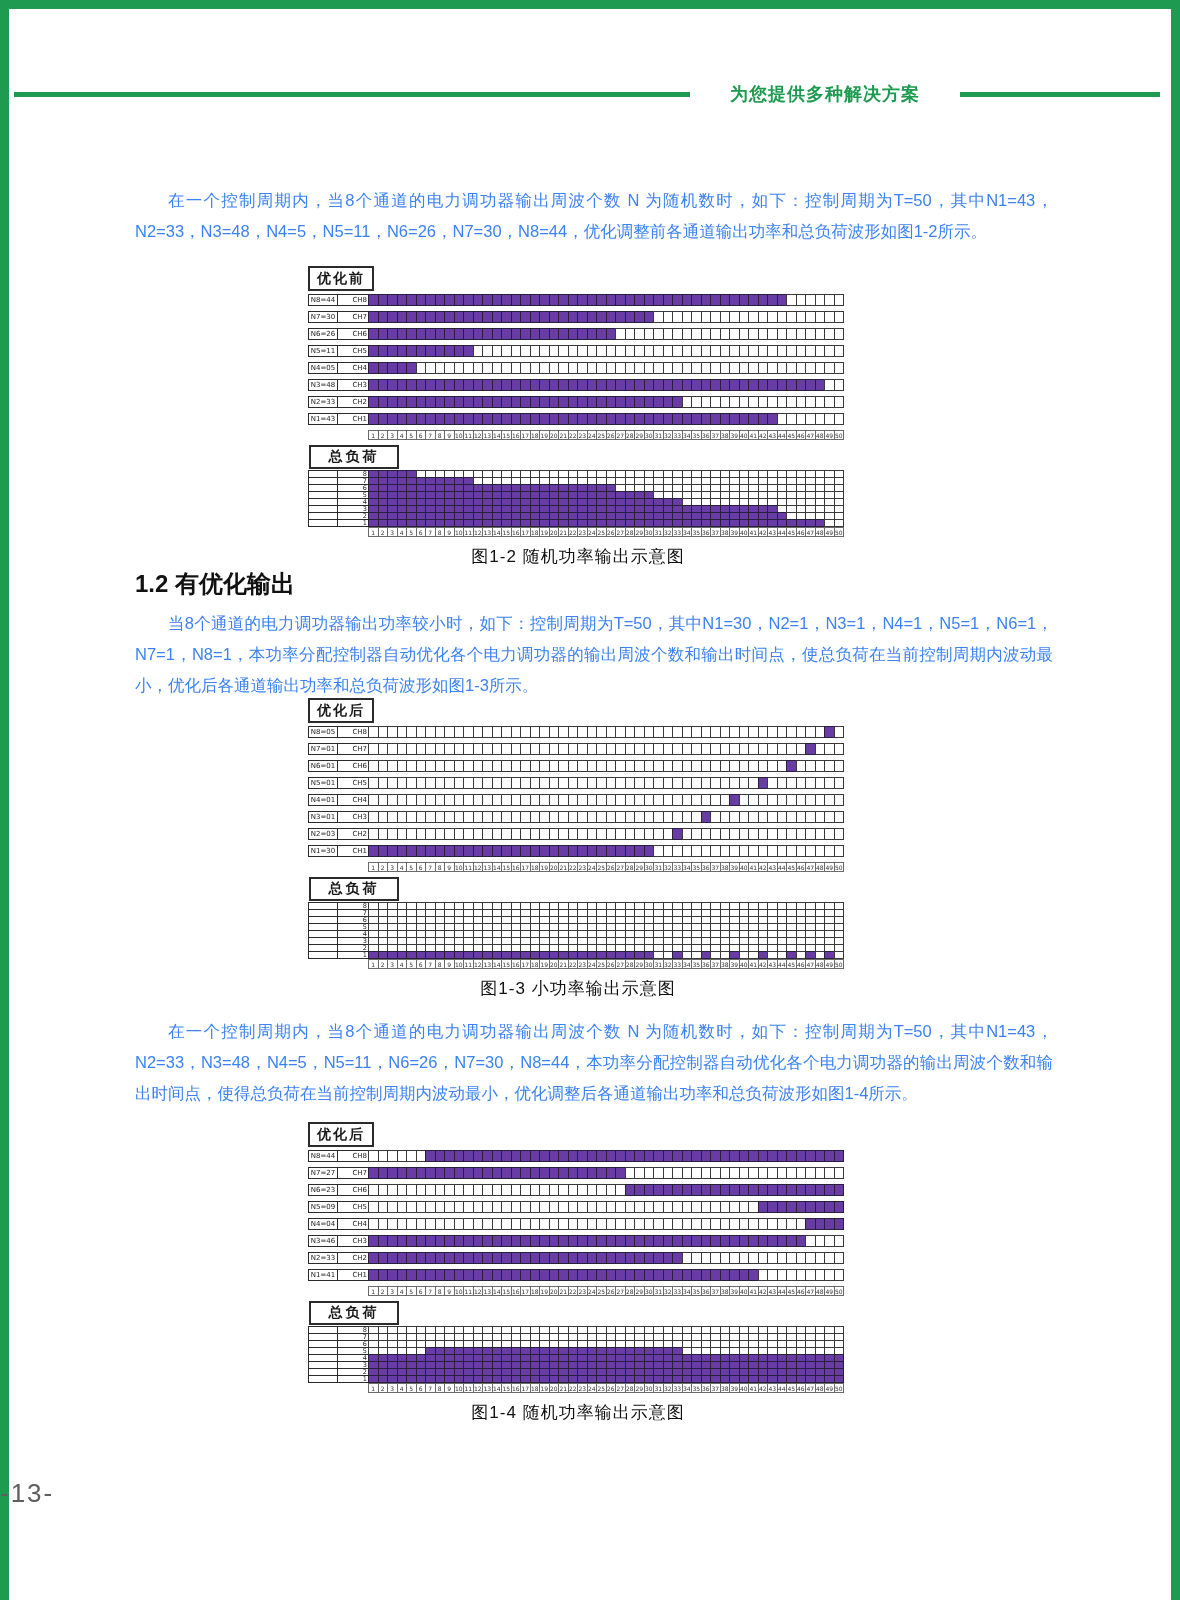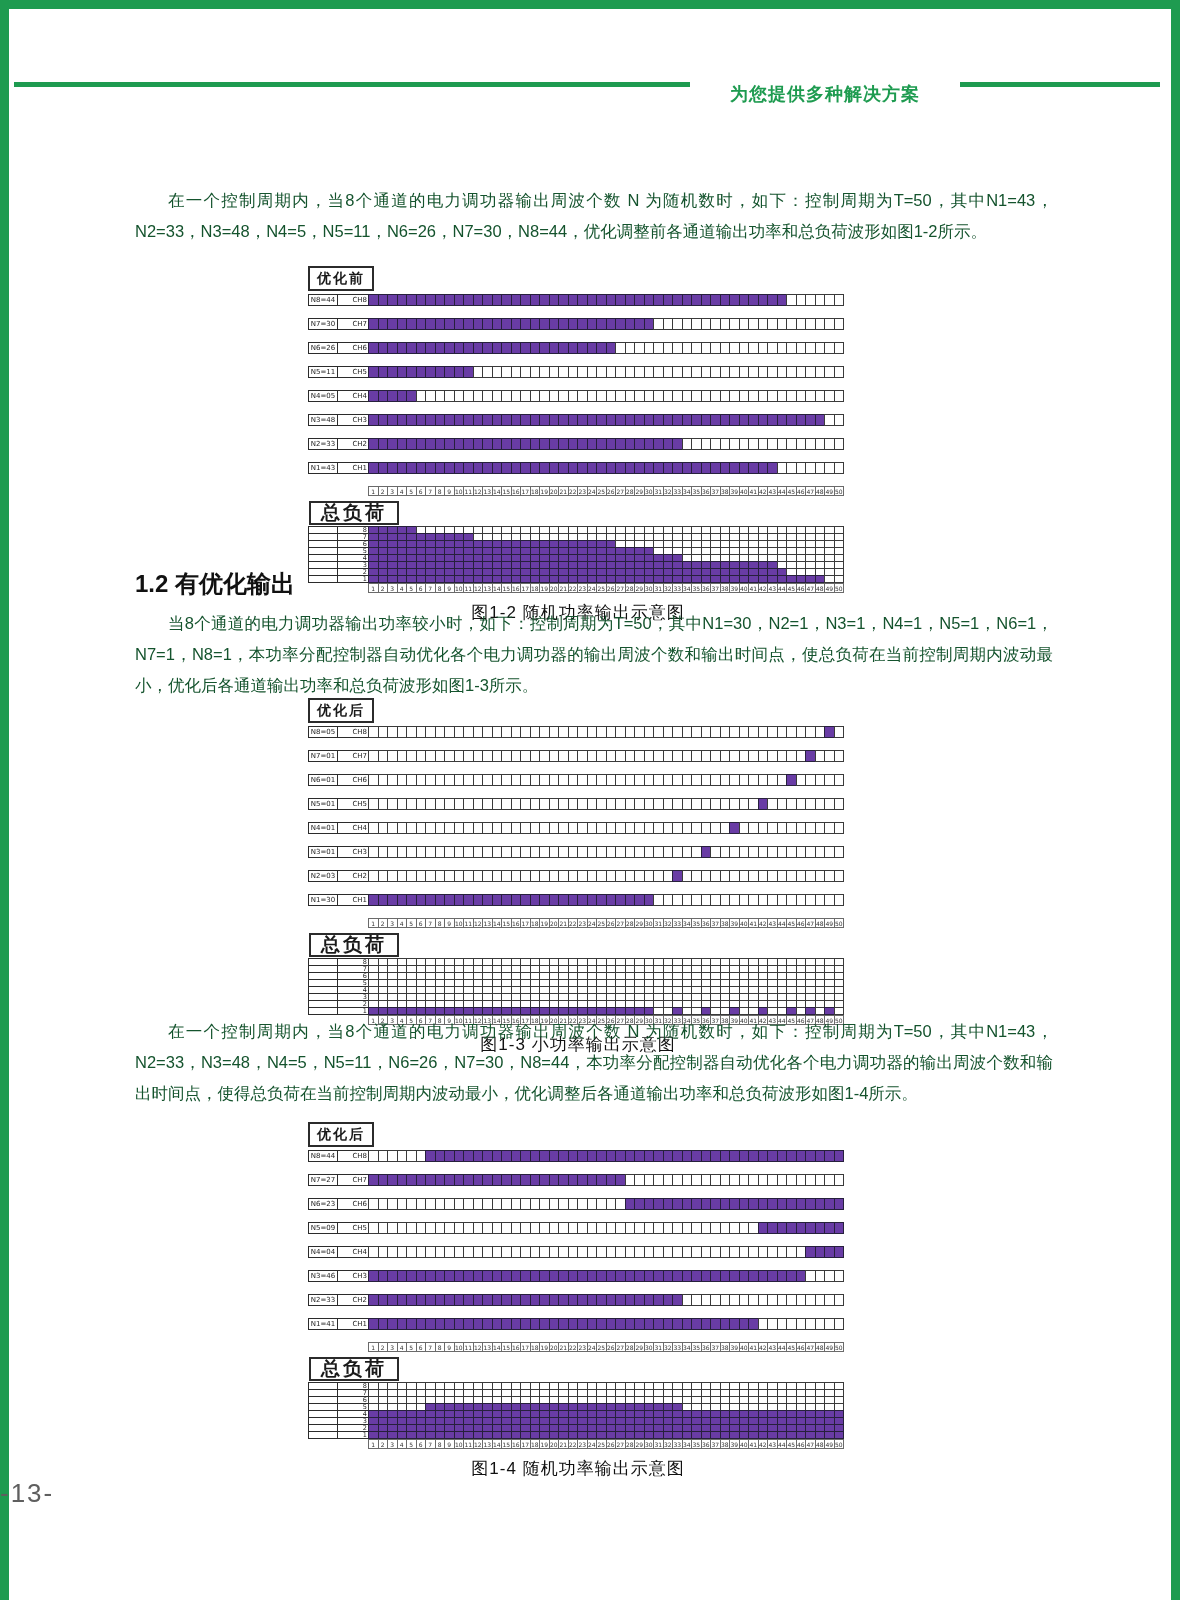--- a/index.html
+++ b/index.html
@@ -3,47 +3,47 @@
 <meta charset="utf-8">
 <style>
   html,body{margin:0;padding:0;background:#fff;}
   .page{position:relative;width:1180px;height:1600px;background:#ffffff;overflow:hidden;
         font-family:"Liberation Sans",sans-serif;color:#1a1a1a;}
   
   .b-top{position:absolute;top:0;left:0;width:100%;height:9px;background:var(--accent,#1e9b50);}
   .b-left{position:absolute;top:0;left:0;width:9px;height:100%;background:var(--accent,#1e9b50);}
   .b-right{position:absolute;top:0;right:0;width:9px;height:100%;background:var(--accent,#1e9b50);}
   
-  .header{position:absolute;top:82px;left:14px;width:1152px;height:24px;display:flex;align-items:flex-start;}
+  .header{position:absolute;top:82px;left:14px;width:1152px;height:24px;display:flex;align-items:center;}
   .hline1{width:676px;height:5px;background:var(--accent,#1e9b50);}
   .htext{width:270px;text-align:center;font-size:18px;font-weight:700;color:var(--accent,#1e9b50);letter-spacing:1px;white-space:nowrap;}
   .hline2{width:200px;height:5px;background:var(--accent,#1e9b50);}
   
   .para{position:absolute;left:135px;width:918px;font-size:16.5px;line-height:31px;
-        text-align:justify;text-indent:2em;color:#14532d;}
+        text-align:justify;text-indent:2em;color:#3b82f6;}
   .heading{position:absolute;left:135px;font-size:24px;font-weight:700;color:#111;}
   
   .chart-block{position:absolute;left:308px;width:540px;}
   .ct-title{width:62px;height:21px;border:2px solid #2b2b2b;display:flex;align-items:center;justify-content:center;
             font-size:14px;font-weight:600;letter-spacing:2px;margin-bottom:3px;background:#fff;}
-  .ch-row{display:flex;margin-bottom:12px;text-align:right;}
+  .ch-row{display:flex;margin-bottom:5px;text-align:right;}
   .nbox{width:30px;height:12px;border:1px solid #2b2b2b;box-sizing:border-box;background:#fff;
         font-size:7px;display:flex;align-items:center;justify-content:center;overflow:hidden;
         font-family:"DejaVu Sans",sans-serif;color:#222;}
   .chbox{width:32px;height:12px;border:1px solid #2b2b2b;box-sizing:border-box;background:#fff;margin-left:-1px;
         font-size:7px;display:flex;align-items:center;justify-content:flex-end;padding-right:1px;overflow:hidden;
         font-family:"DejaVu Sans",sans-serif;color:#222;}
   .c{width:10.5px;height:12px;border:1px solid #3a3a3a;box-sizing:border-box;background:#fff;margin-left:-1px;flex:none;}
   .c.f{background:var(--purple,#693ca5);border-color:#27203d;}
   .axis-row{display:flex;margin-left:60px;}
   .axis-row .c{height:10px;font-size:6px;display:flex;align-items:center;justify-content:center;
                overflow:hidden;border-color:#6a6a6a;color:#333;font-family:"DejaVu Sans",sans-serif;}
   .axis-row .c:first-child{margin-left:0;}
   .load-label{width:86px;height:20px;border:2px solid #2b2b2b;margin:5px 0 2px 1px;background:#fff;
-              display:flex;align-items:center;justify-content:center;font-size:19px;font-weight:600;letter-spacing:3px;}
+              display:flex;align-items:center;justify-content:center;font-size:14px;font-weight:600;letter-spacing:3px;}
   .load-row{display:flex;margin-top:-1px;}
   .load-row .c{height:8px;}
   .lb1{width:30px;height:8px;border:1px solid #2b2b2b;box-sizing:border-box;background:#fff;flex:none;}
   .lb2{width:32px;height:8px;border:1px solid #2b2b2b;box-sizing:border-box;background:#fff;margin-left:-1px;flex:none;
        font-size:6.5px;display:flex;align-items:center;justify-content:flex-end;padding-right:1px;overflow:hidden;
        font-family:"DejaVu Sans",sans-serif;color:#222;}
   .caption{margin-top:8px;text-align:center;font-size:17px;font-weight:400;color:#111;letter-spacing:1px;}
   .page-num{position:absolute;top:1478px;left:0;width:100%;text-align:left;font-size:26px;color:#5f5f5f;letter-spacing:2px;}
 </style>
 </head>

